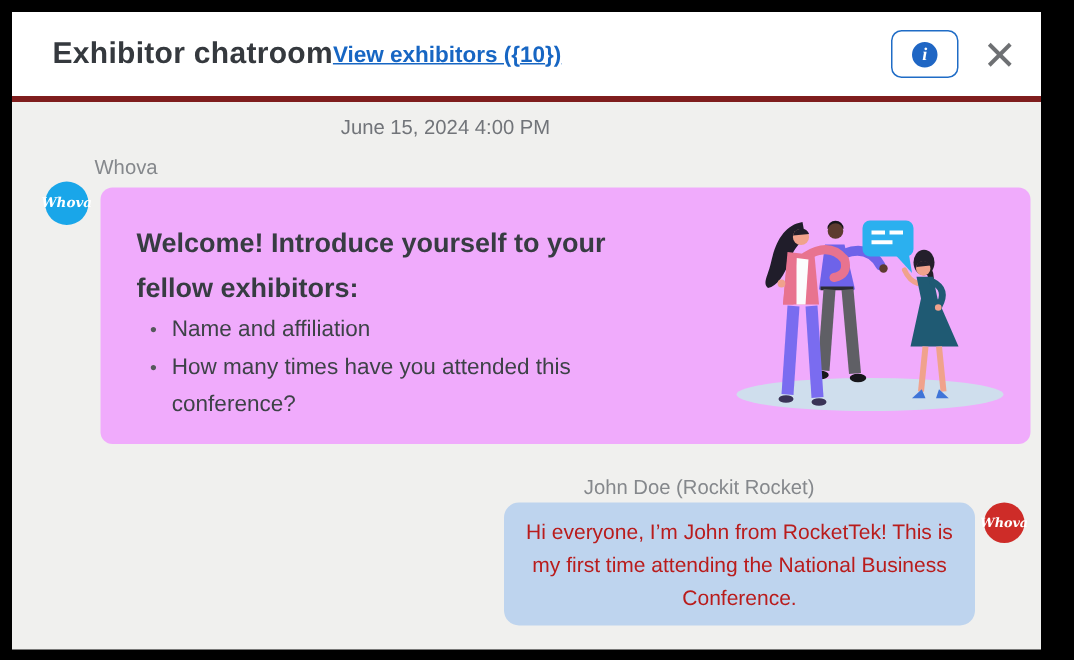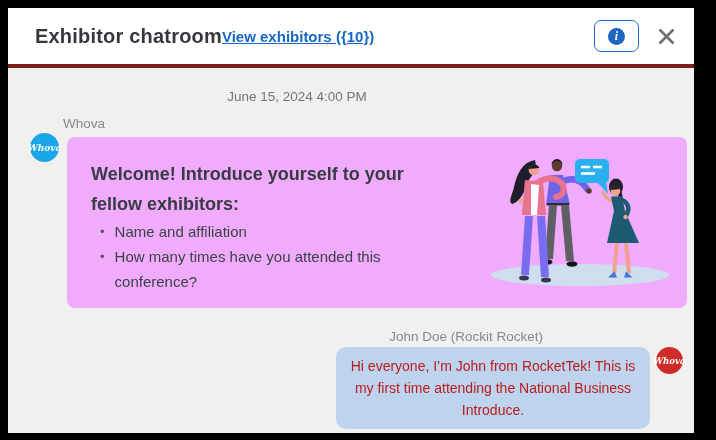--- a/index.html
+++ b/index.html
@@ -18,21 +18,21 @@
                padding:0 13px; background:#fff; border:1.5px solid #1f6cc6; border-radius:7px;
                color:#1766c3; font-size:15px; font-family:inherit; cursor:pointer; }
   .info-icon { width:17px; height:17px; border-radius:50%; background:#1f66c4; color:#fff;
                display:flex; align-items:center; justify-content:center;
                font-family:"Liberation Serif", serif; font-style:italic; font-weight:bold;
                font-size:12px; line-height:1; }
   .close-btn { margin-left:16px; width:22px; height:22px; background:none; border:none;
                cursor:pointer; display:flex; align-items:center; justify-content:center; }
 
   
-  .chat { position:absolute; top:60px; left:0; width:578px; height:365px; }
+  .chat { position:absolute; top:48px; left:0; width:578px; height:365px; }
   .date-divider { position:absolute; top:21px; left:0; width:100%; text-align:center;
                   font-size:13.5px; color:#717479; }
   .sender { font-size:13.5px; color:#85888c; position:absolute; }
   .sender-whova { left:55px; top:48px; }
   .sender-john { top:261px; right:43px; }
 
   .avatar { position:absolute; border-radius:50%; color:#fff; display:flex; align-items:center;
             justify-content:center; font-family:"DejaVu Serif", serif; font-style:italic;
             font-weight:bold; cursor:pointer; }
   .avatar-whova { left:22px; top:65px; width:29px; height:29px; background:#19a6e9; font-size:9px; }
@@ -138,20 +138,20 @@
         <rect x="102" y="20" width="34" height="24" rx="5" fill="#2bb0ef"></rect>
         <path d="M124,43 L135,55 L133,43 Z" fill="#2bb0ef"></path>
         <path d="M108,28 L117,28 M120,28 L129,28 M108,34.5 L122,34.5" stroke="#ffffff" stroke-width="2.6"></path>
       </svg>
     </div>
 
     <div class="sender sender-john">John Doe (Rockit Rocket)</div>
     <div class="bubble">
       <div>Hi everyone, I’m John from RocketTek! This is</div>
       <div>my first time attending the National Business</div>
-      <div>Introduce.</div>
+      <div>Conference.</div>
     </div>
     <div class="avatar avatar-john">
       <span>Whova</span>
     </div>
 
   </div>
 </div>
 
 </body></html>

